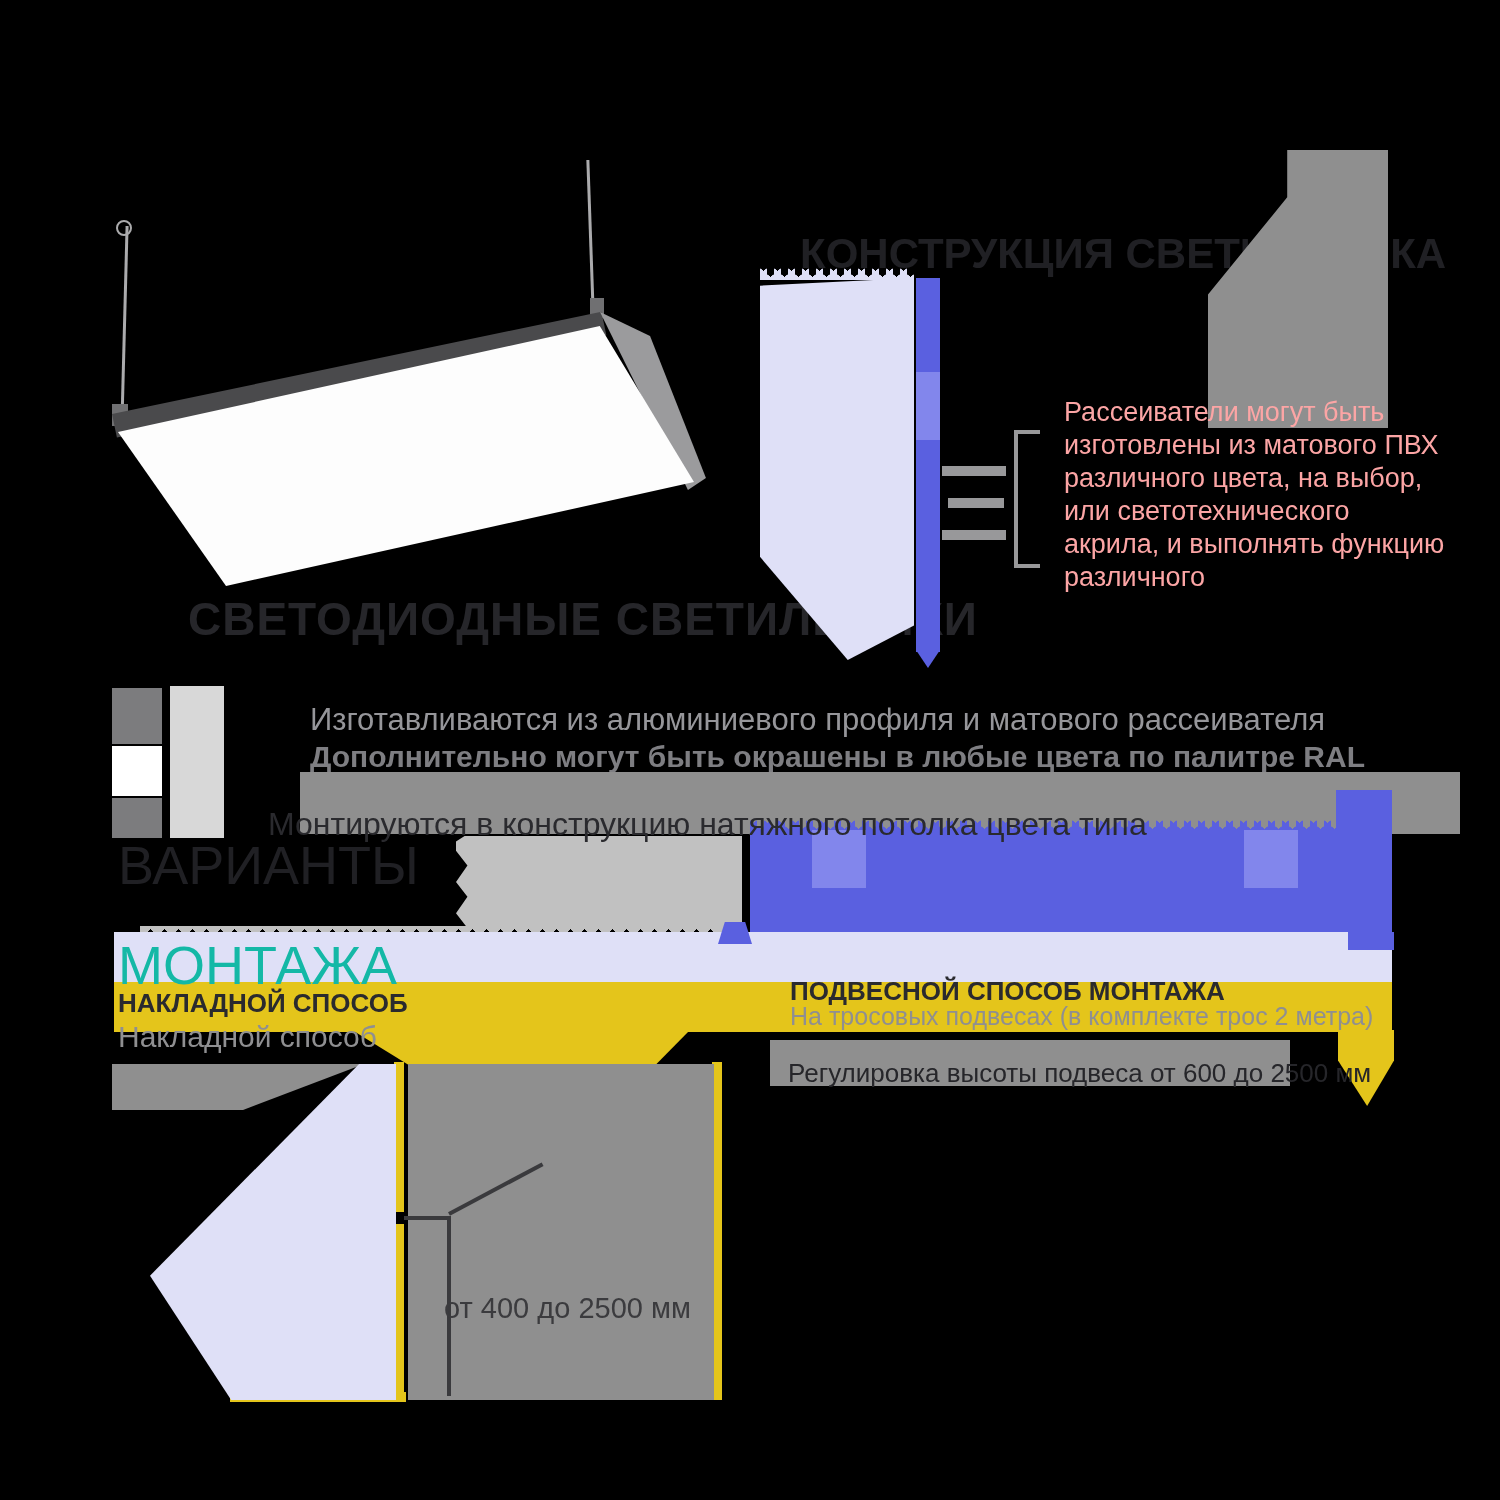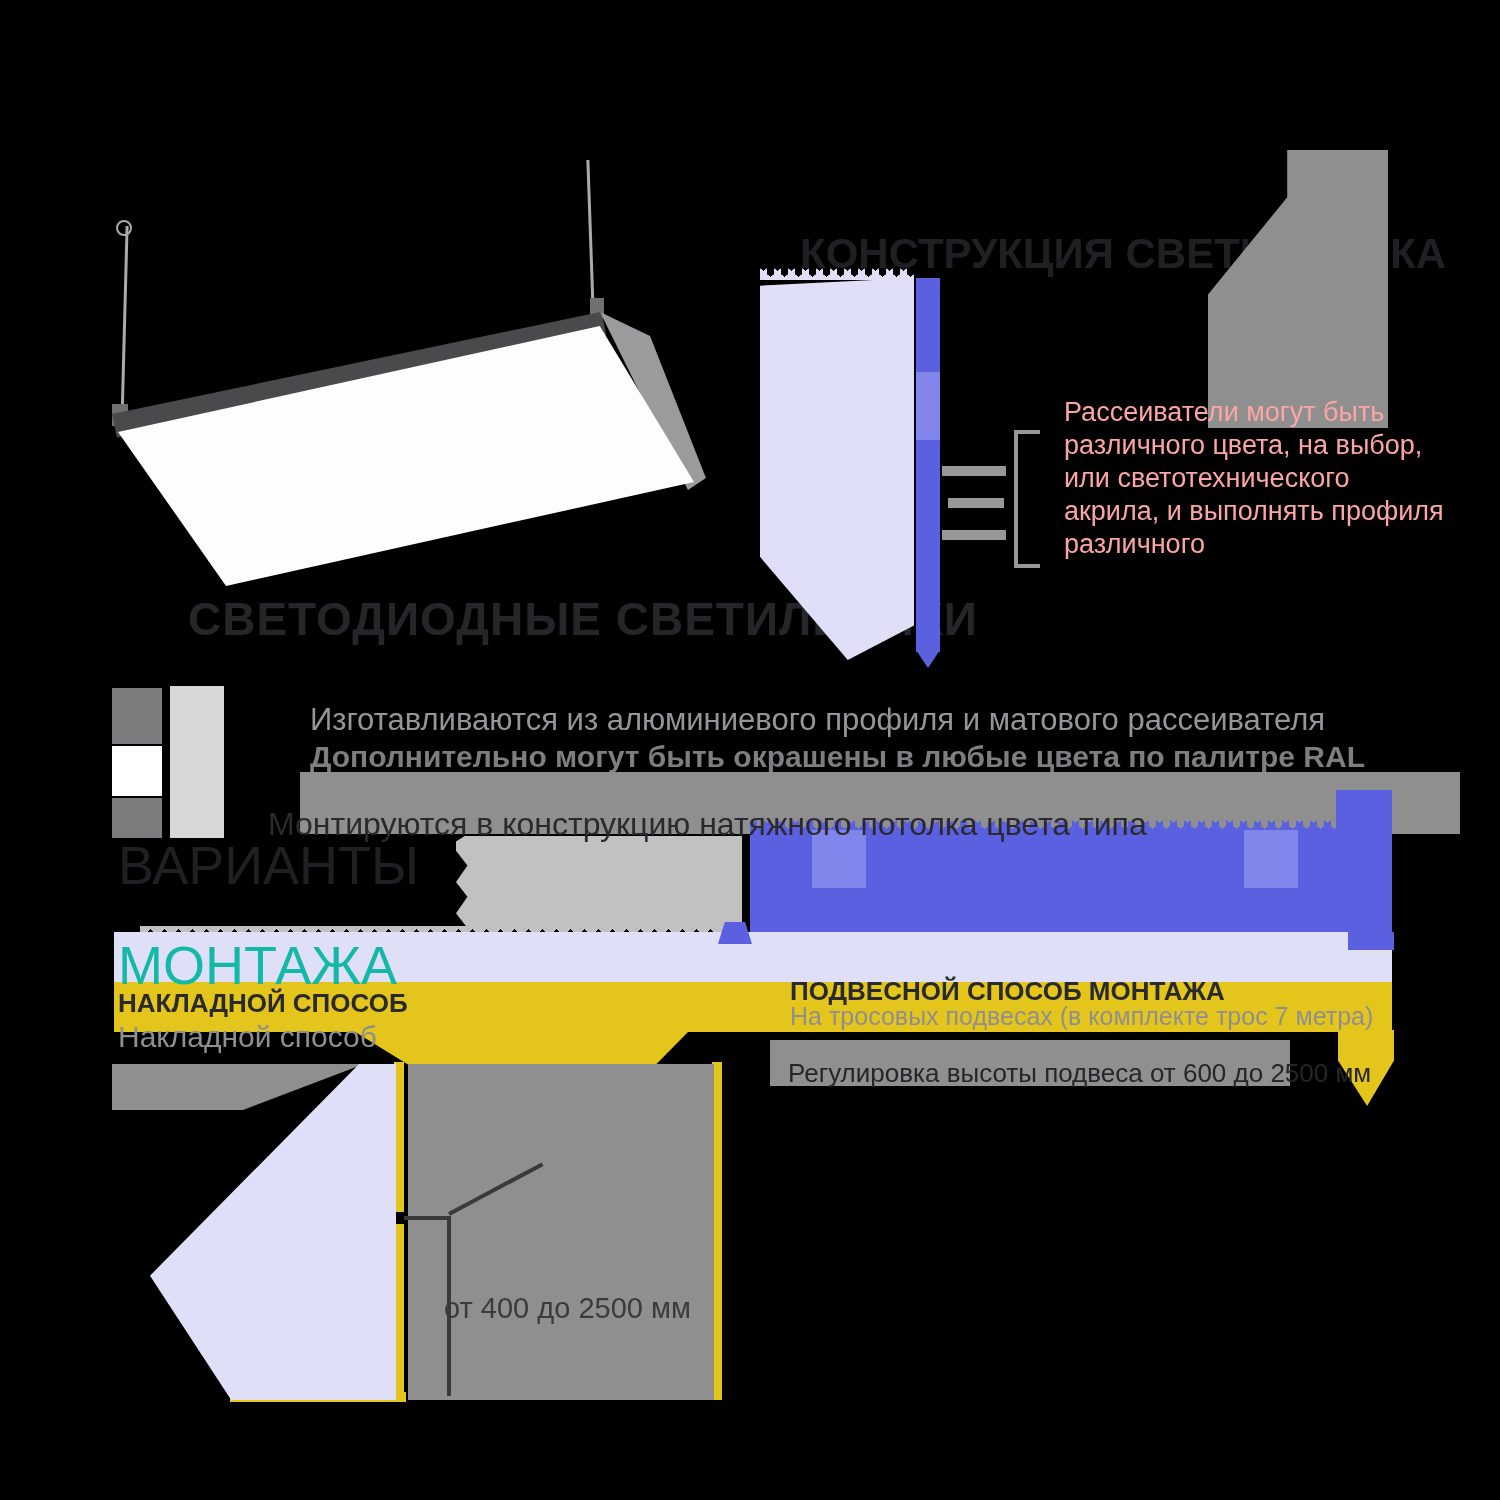--- a/index.html
+++ b/index.html
@@ -81,21 +81,21 @@
   <div class="abs" style="left:230px;top:1392px;width:176px;height:10px;background:#e4c51b;"></div>
   <div class="abs" style="left:1338px;top:1030px;width:56px;height:76px;background:#e4c51b;
               clip-path:polygon(0 0,100% 0,100% 40%,52% 100%,0 40%);"></div>
 
   <div class="abs txt" style="left:118px;top:988px;font-size:26px;font-weight:700;color:#2a2a2e;z-index:3;">НАКЛАДНОЙ СПОСОБ</div>
   <div class="abs txt" style="left:118px;top:1020px;font-size:30px;color:#8f8f91;z-index:3;">Накладной способ</div>
   <div class="abs" style="left:112px;top:1064px;width:252px;height:46px;background:#8f8f8f;
               clip-path:polygon(0 0,100% 0,52% 100%,0 100%);"></div>
 
   <div class="abs txt" style="left:790px;top:976px;font-size:26px;font-weight:700;color:#2a2a2e;z-index:3;">ПОДВЕСНОЙ СПОСОБ МОНТАЖА</div>
-  <div class="abs txt" style="left:790px;top:1002px;font-size:25px;color:#8f8f91;z-index:3;">На тросовых подвесах (в комплекте трос 7 метра)</div>
+  <div class="abs txt" style="left:790px;top:1002px;font-size:25px;color:#8f8f91;z-index:3;">На тросовых подвесах (в комплекте трос 2 метра)</div>
   <div class="abs" style="left:770px;top:1040px;width:520px;height:46px;background:#8f8f8f;"></div>
   <div class="abs txt" style="left:788px;top:1058px;font-size:26px;color:#26262a;z-index:3;">Регулировка высоты подвеса от 600 до 2500 мм</div>
 
   <div class="abs" style="left:150px;top:1064px;width:246px;height:336px;background:#dfe0f7;
               clip-path:polygon(85% 0,100% 0,100% 100%,33% 100%,0 63%);"></div>
   <div class="abs" style="left:408px;top:1064px;width:306px;height:336px;background:#8f8f8f;"></div>
   <div class="abs" style="left:447px;top:1216px;width:4px;height:180px;background:#3a3a3d;z-index:3;"></div>
   <div class="abs" style="left:404px;top:1216px;width:44px;height:4px;background:#3a3a3d;z-index:3;"></div>
   <div class="abs" style="left:449px;top:1212px;width:106px;height:4px;background:#3a3a3d;
               transform:rotate(-28deg);transform-origin:0 50%;z-index:3;"></div>
@@ -116,19 +116,20 @@
   <div class="abs" style="left:942px;top:530px;width:64px;height:10px;background:#98989a;"></div>
   <div class="abs" style="left:1014px;top:430px;width:4px;height:138px;background:#98989a;"></div>
   <div class="abs" style="left:1014px;top:430px;width:26px;height:4px;background:#98989a;"></div>
   <div class="abs" style="left:1014px;top:564px;width:26px;height:4px;background:#98989a;"></div>
 
   <div class="abs" style="left:1208px;top:150px;width:180px;height:278px;background:#8f8f8f;
               clip-path:polygon(0 100%,0 52%,44% 17%,44% 0,100% 0,100% 100%);"></div>
 
   <div class="abs" style="left:1064px;top:396px;width:430px;font-size:27px;line-height:33px;color:#fca5a5;z-index:3;">
     <div>Рассеиватели могут быть</div>
+    <div>изготовлены из матового ПВХ</div>
     <div>различного цвета, на выбор,</div>
     <div>или светотехнического</div>
-    <div>акрила, и выполнять профиля</div>
+    <div>акрила, и выполнять функцию</div>
     <div>различного</div>
   </div>
 
 </div>
 
 </body></html>

